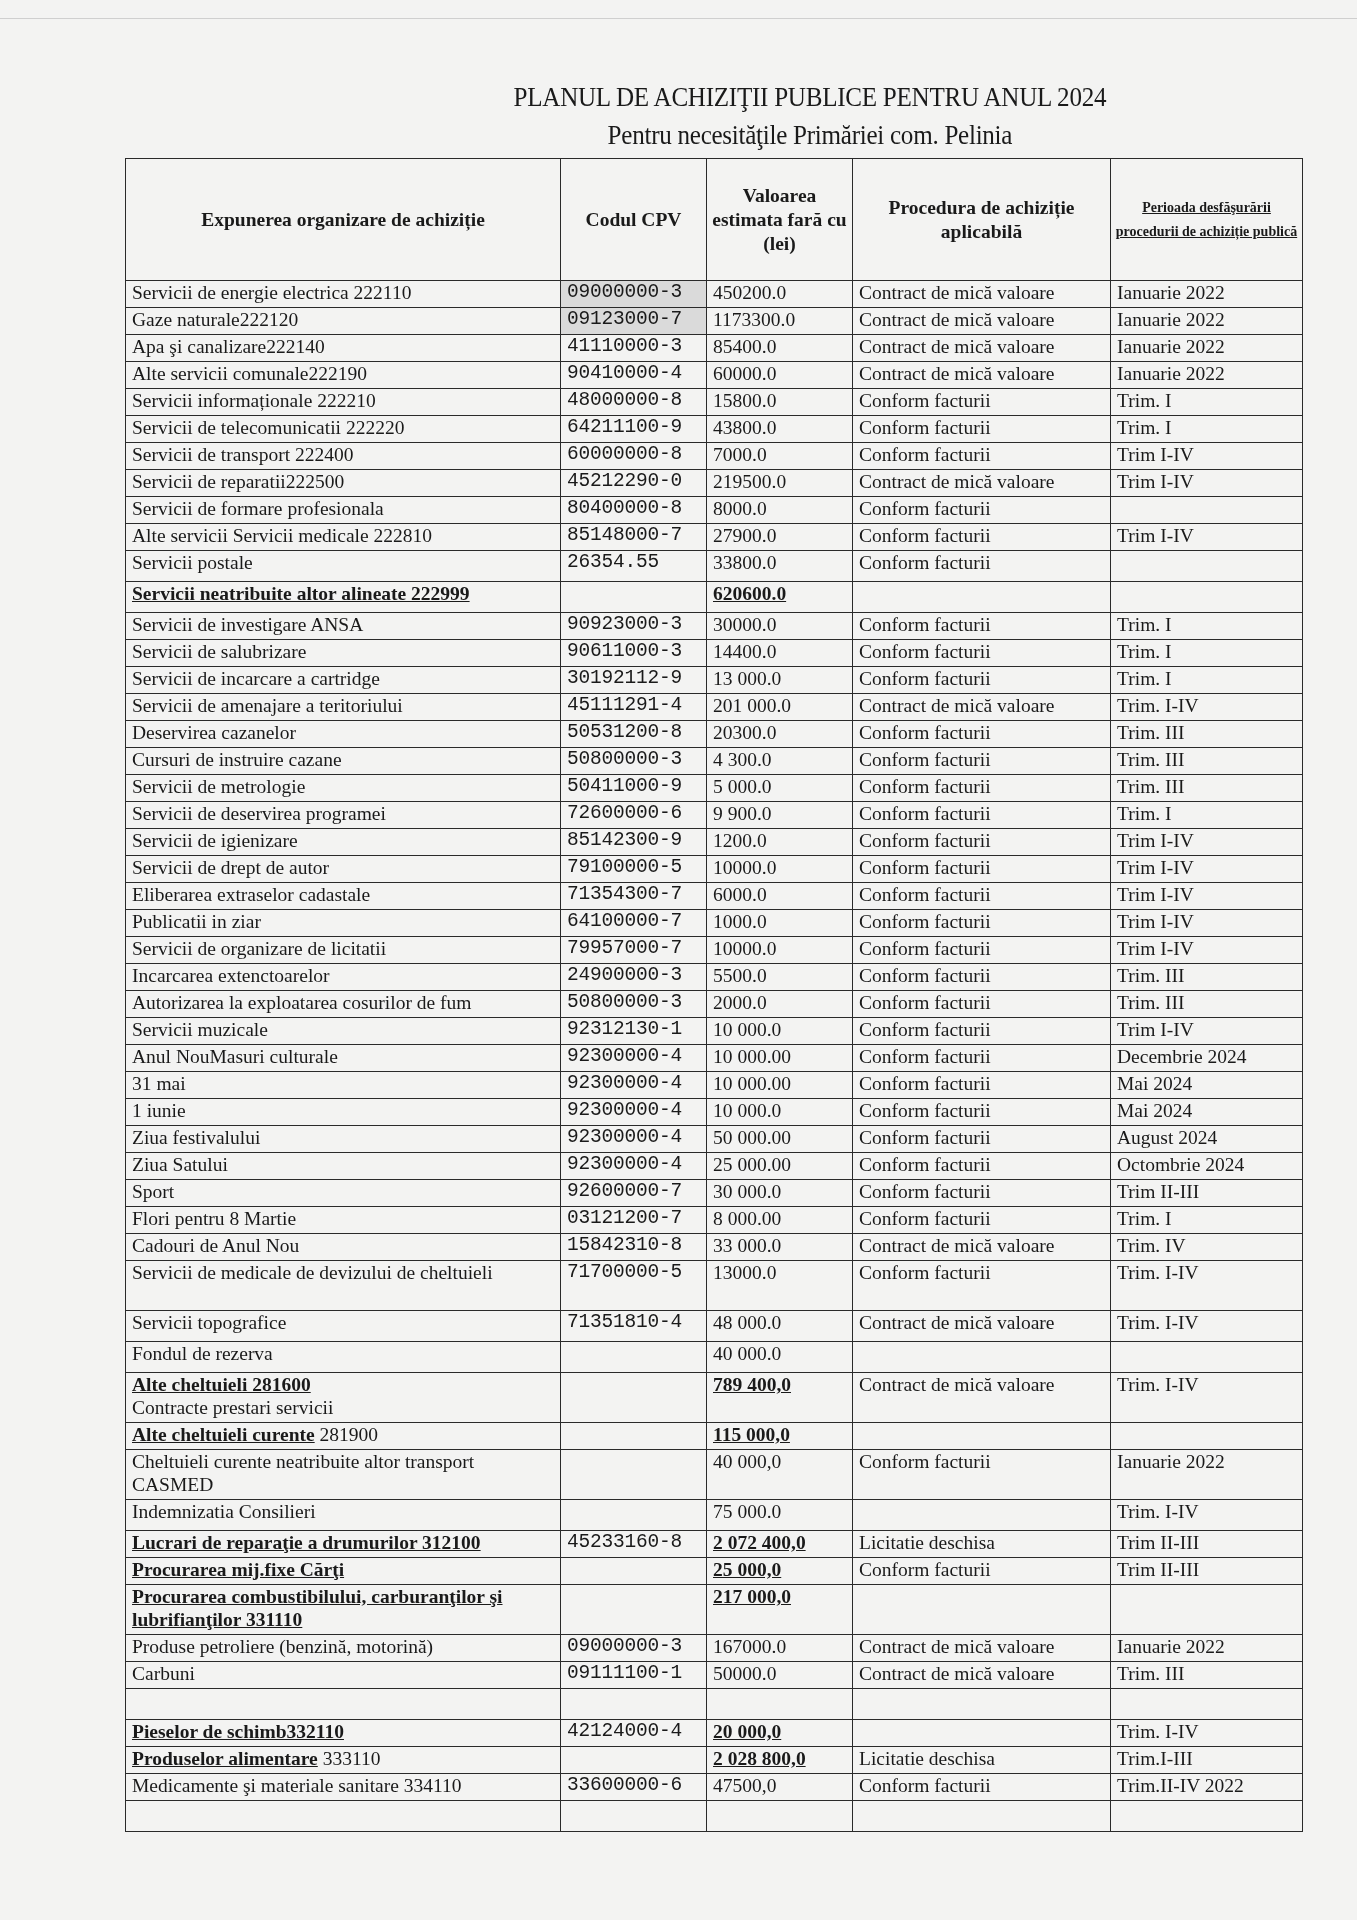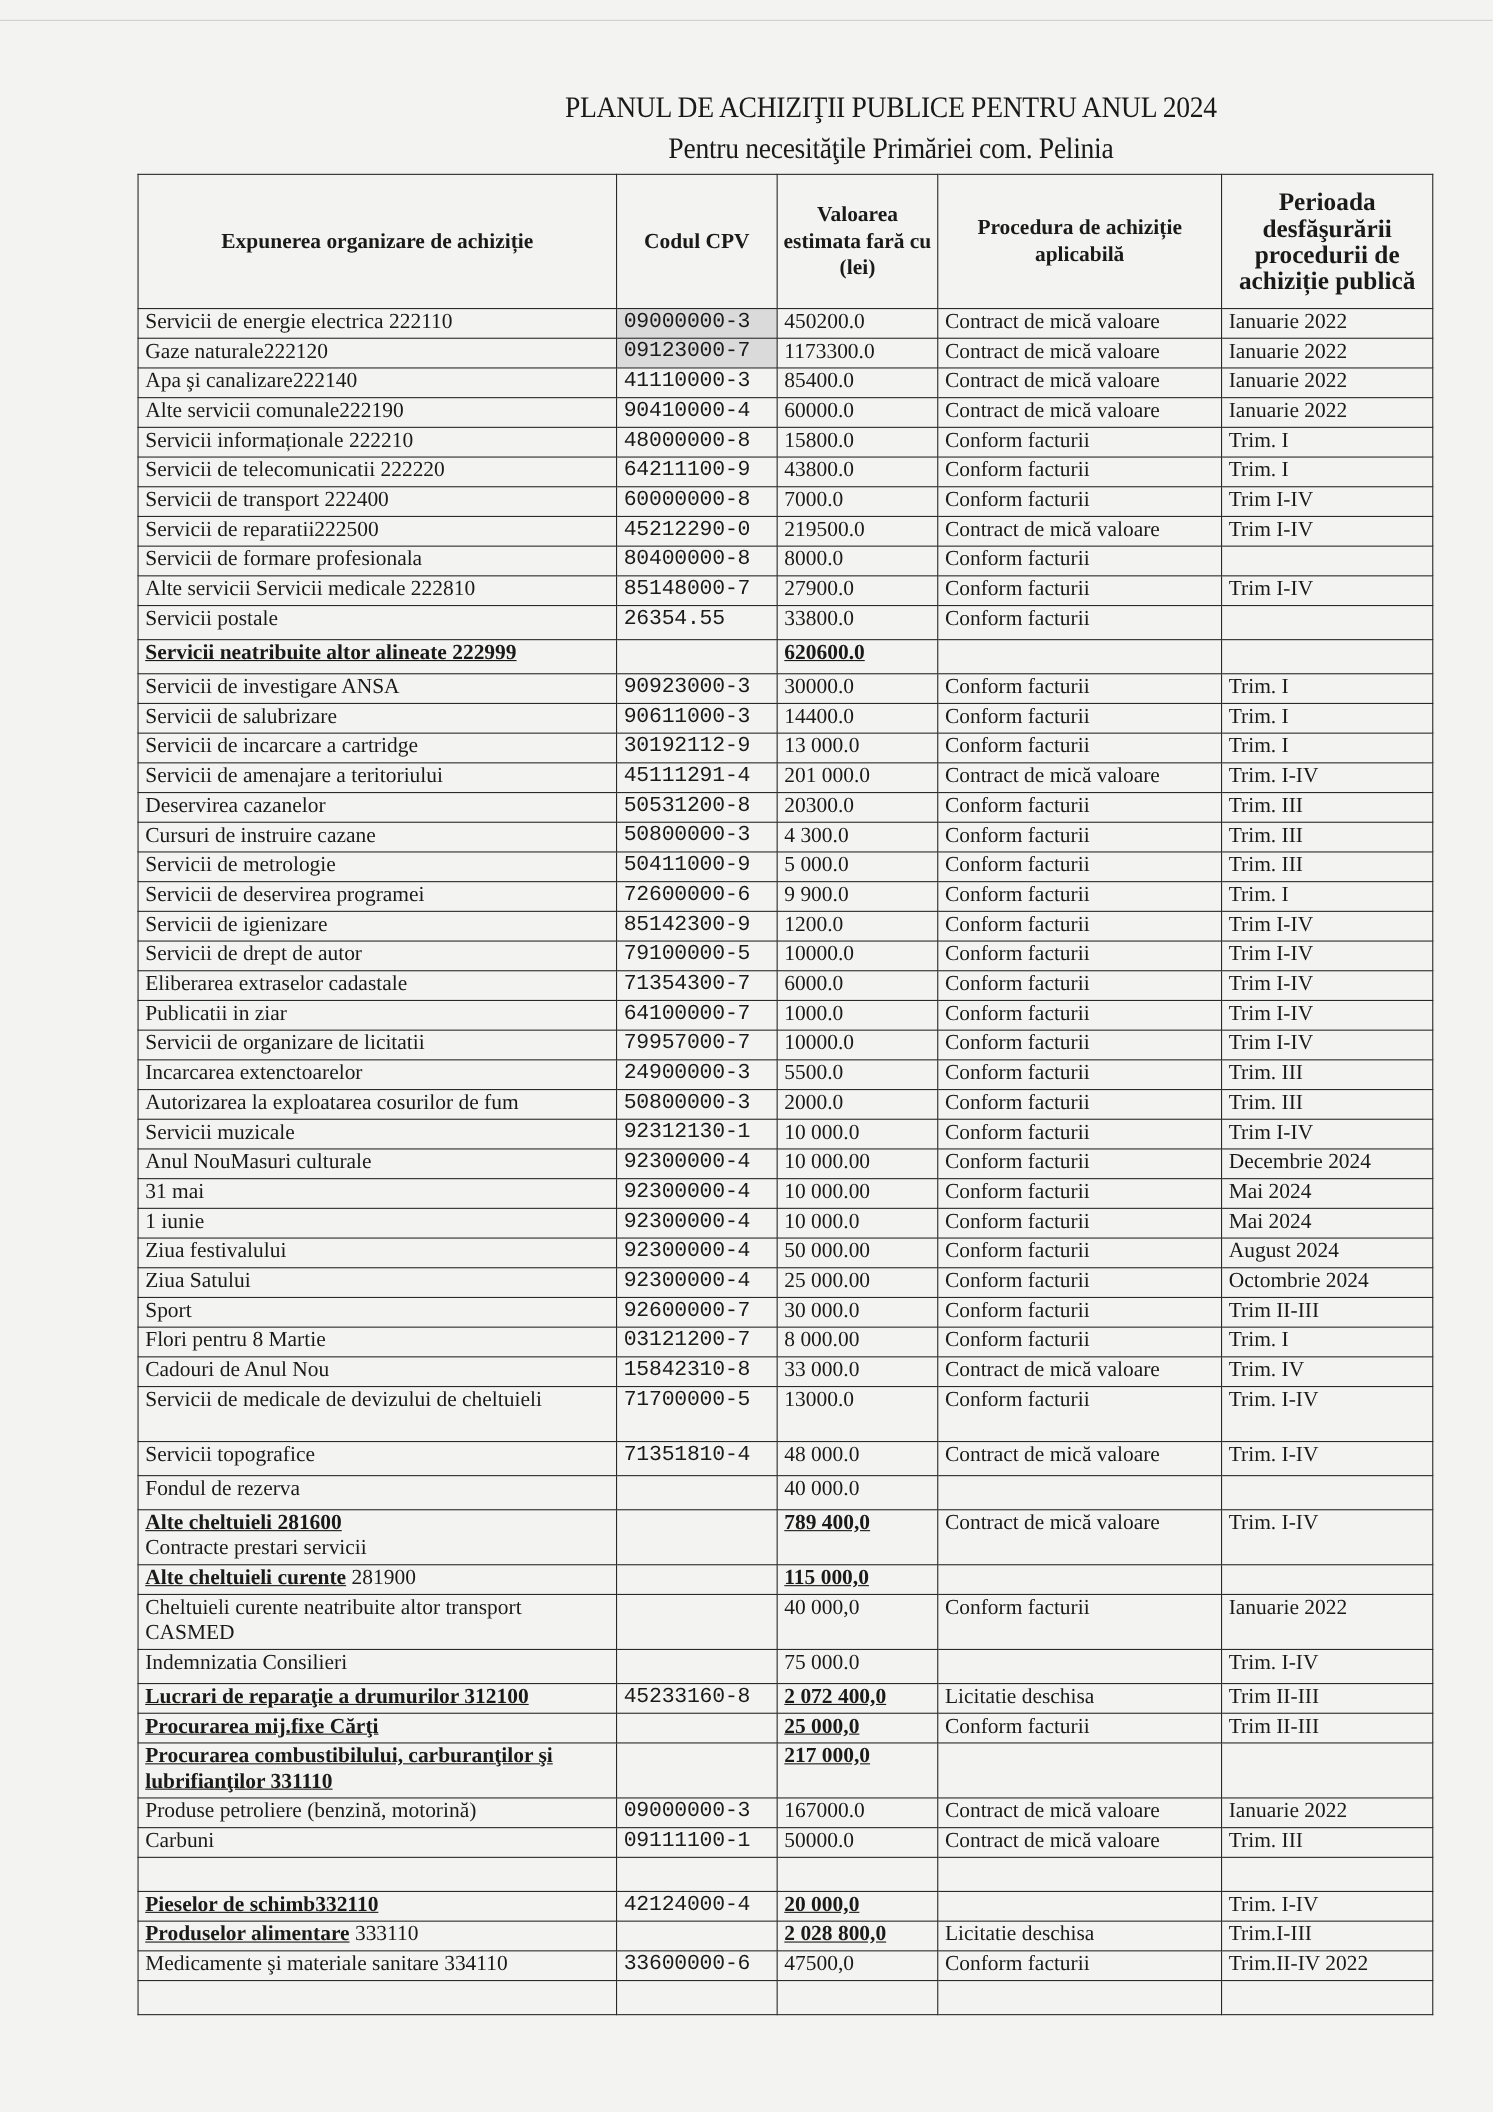--- a/index.html
+++ b/index.html
@@ -27,21 +27,21 @@
     border: 1.5px solid #2a2a2a;
     font-size: 19.5px; line-height: 23px;
     padding: 0 6px; vertical-align: top;
     overflow: hidden;
   }
   table.plan th {
     font-weight: bold; text-align: center; vertical-align: middle;
     height: 121px; padding: 0 4px;
     line-height: 24px;
   }
-  table.plan th.h-per { font-size: 23px; }
+  table.plan th.h-per { font-size: 14px; text-decoration: underline; }
   table.plan tr.r td { height: 26px; }
   table.plan tr.r2 td { height: 49px; }
   table.plan tr.tall td { height: 30px; }
   .b { font-weight: bold; text-decoration: underline; }
   .cpv { letter-spacing: -0.2px; font-family: Liberation Mono, monospace; }
   .hl { background: #dadada; }
 </style>
 </head>
 <body>
 

